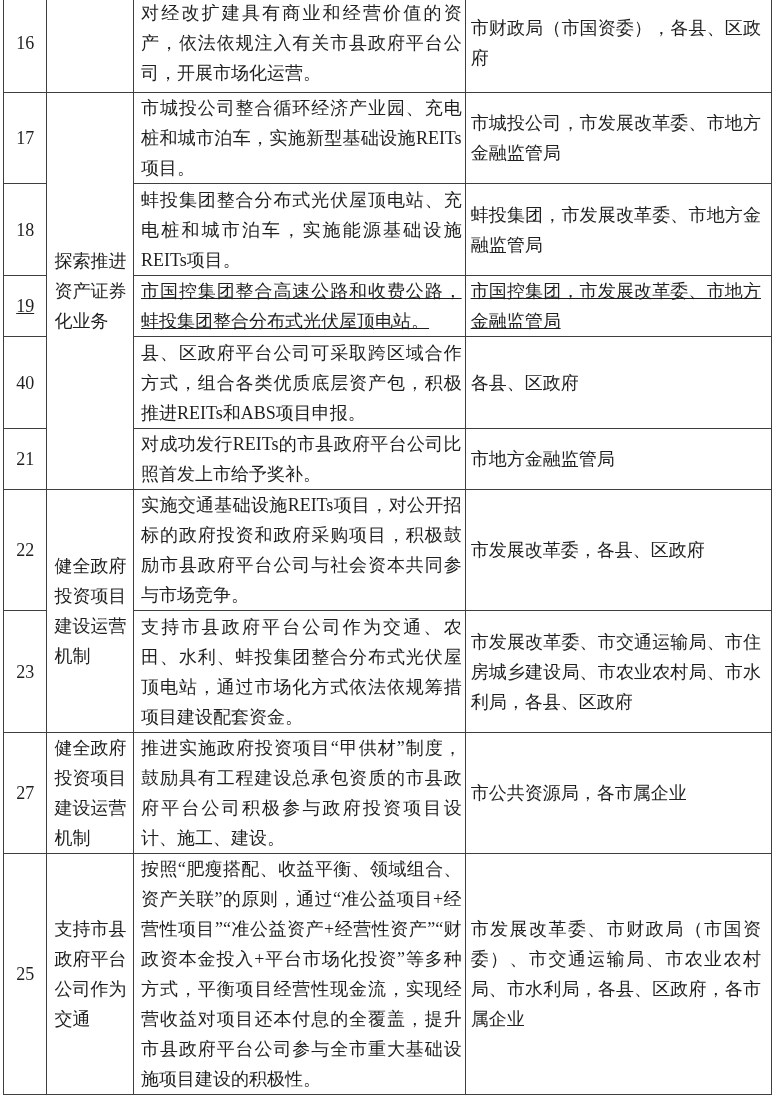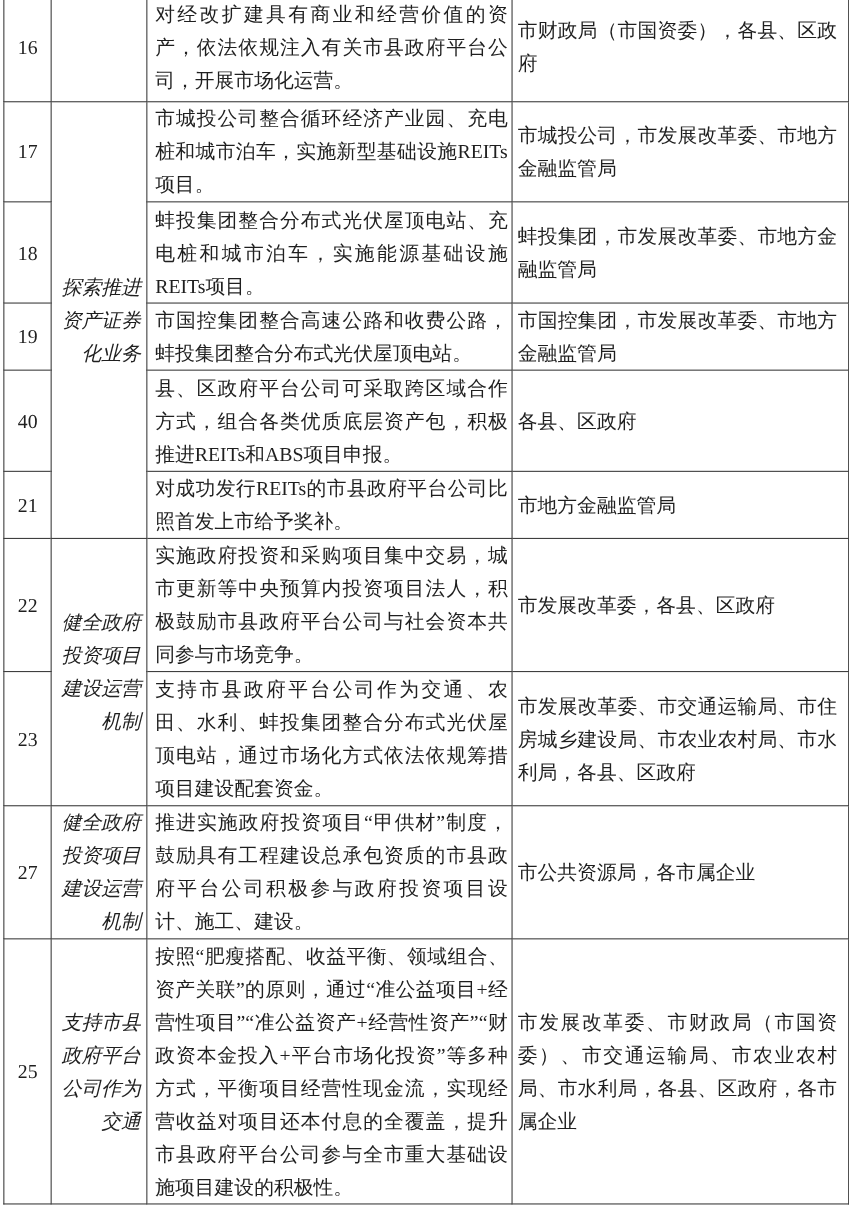--- a/index.html
+++ b/index.html
@@ -20,28 +20,28 @@
     background:#ffffff;
   }
   table.doc-table td {
     border:1.5px solid #3f3f3f;
     vertical-align:middle;
     font-size:18px;
     line-height:30px;
     overflow:hidden;
   }
   td.c-num  { text-align:center; }
-  td.c-cat  { padding:0 5px 0 7px; text-align:right;font-style:italic; }
+  td.c-cat  { padding:0 5px 0 7px; text-align:left; }
   td.c-task { padding:0 3px 0 7px; text-align:justify; }
   td.c-dept { padding:0 10px 0 5px; text-align:justify; }
   
   tr.r16 { height:100px; }
   tr.r17 { height:88px; }
   tr.r18 { height:92px; }
-  tr.r19 { height:61px; }
+  tr.r19 { height:61px;text-decoration:underline; }
   tr.r20 { height:92px; }
   tr.r21 { height:46px; }
   tr.r22 { height:120px; }
   tr.r23 { height:122px; }
   tr.r24 { height:120px; }
   tr.r25 { height:240px; }
 </style>
 </head>
 <body>
 
@@ -89,21 +89,21 @@
 
     <tr class="r21">
       <td class="c-num">21</td>
       <td class="c-task">对成功发行REITs的市县政府平台公司比照首发上市给予奖补。</td>
       <td class="c-dept">市地方金融监管局</td>
     </tr>
 
     <tr class="r22">
       <td class="c-num">22</td>
       <td class="c-cat" rowspan="2">健全政府投资项目建设运营机制</td>
-      <td class="c-task">实施政府投资和采购项目集中交易，城市更新等中央预算内投资项目法人，积极鼓励市县政府平台公司与社会资本共同参与市场竞争。</td>
+      <td class="c-task">实施交通基础设施REITs项目，对公开招标的政府投资和政府采购项目，积极鼓励市县政府平台公司与社会资本共同参与市场竞争。</td>
       <td class="c-dept">市发展改革委，各县、区政府</td>
     </tr>
 
     <tr class="r23">
       <td class="c-num">23</td>
       <td class="c-task">支持市县政府平台公司作为交通、农田、水利、蚌投集团整合分布式光伏屋顶电站，通过市场化方式依法依规筹措项目建设配套资金。</td>
       <td class="c-dept">市发展改革委、市交通运输局、市住房城乡建设局、市农业农村局、市水利局，各县、区政府</td>
     </tr>
 
     <tr class="r24">

